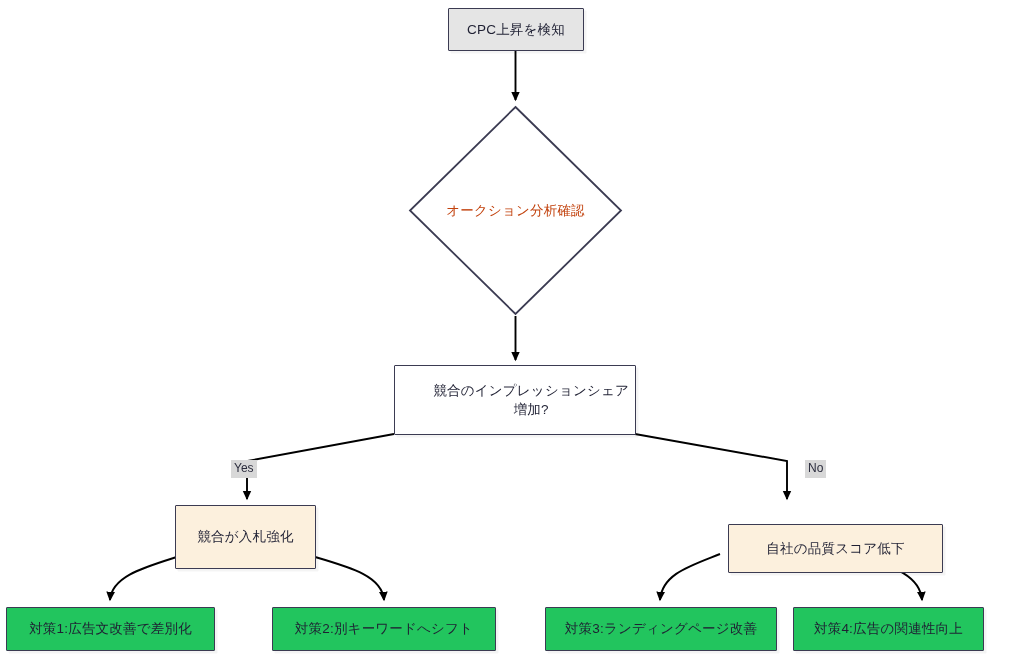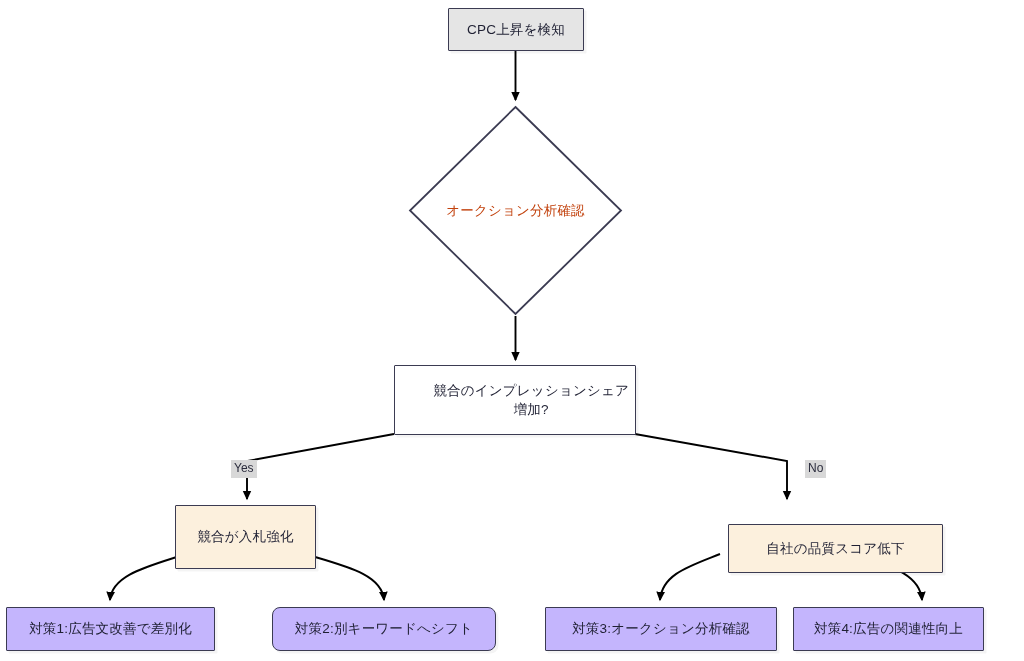--- a/index.html
+++ b/index.html
@@ -38,21 +38,21 @@
     line-height: 1.42;
     letter-spacing: 0.2px;
     border: 1.6px solid #3b3b52;
     border-radius: 1px;
     box-shadow: 2.5px 2.5px 0 rgba(0,0,0,0.045);
     z-index: 3;
   }
   .node.pink   { background: #e5e5e5; }
   .node.plain  { background: #ffffff; }
   .node.cream  { background: #fcf0dd; }
-  .node.green  { background: #c4b5fd; }
+  .node.green  { background: #22c55e; }
 
   .node-label { white-space: pre-line; padding: 0 6px; }
 
   .diamond-wrap {
     position: absolute;
     z-index: 3;
   }
   .diamond-wrap svg { display: block; overflow: visible; }
   .diamond-text {
     position: absolute;
@@ -127,25 +127,25 @@
   </div>
 
   <div class="node cream" style="left:728px; top:505px; width:215px; height:49px;margin-top:19px;">
     <span class="node-label">自社の品質スコア低下</span>
   </div>
 
   <div class="node green" style="left:6px; top:607px; width:209px; height:44px;">
     <span class="node-label">対策1:広告文改善で差別化</span>
   </div>
 
-  <div class="node green" style="left:272px; top:607px; width:224px; height:44px;border-radius:8px;">
+  <div class="node green" style="left:272px; top:607px; width:224px; height:44px;">
     <span class="node-label">対策2:別キーワードへシフト</span>
   </div>
 
   <div class="node green" style="left:545px; top:607px; width:232px; height:44px;">
-    <span class="node-label">対策3:オークション分析確認</span>
+    <span class="node-label">対策3:ランディングページ改善</span>
   </div>
 
   <div class="node green" style="left:793px; top:607px; width:191px; height:44px;">
     <span class="node-label">対策4:広告の関連性向上</span>
   </div>
 
 </div>
 
 </body></html>

